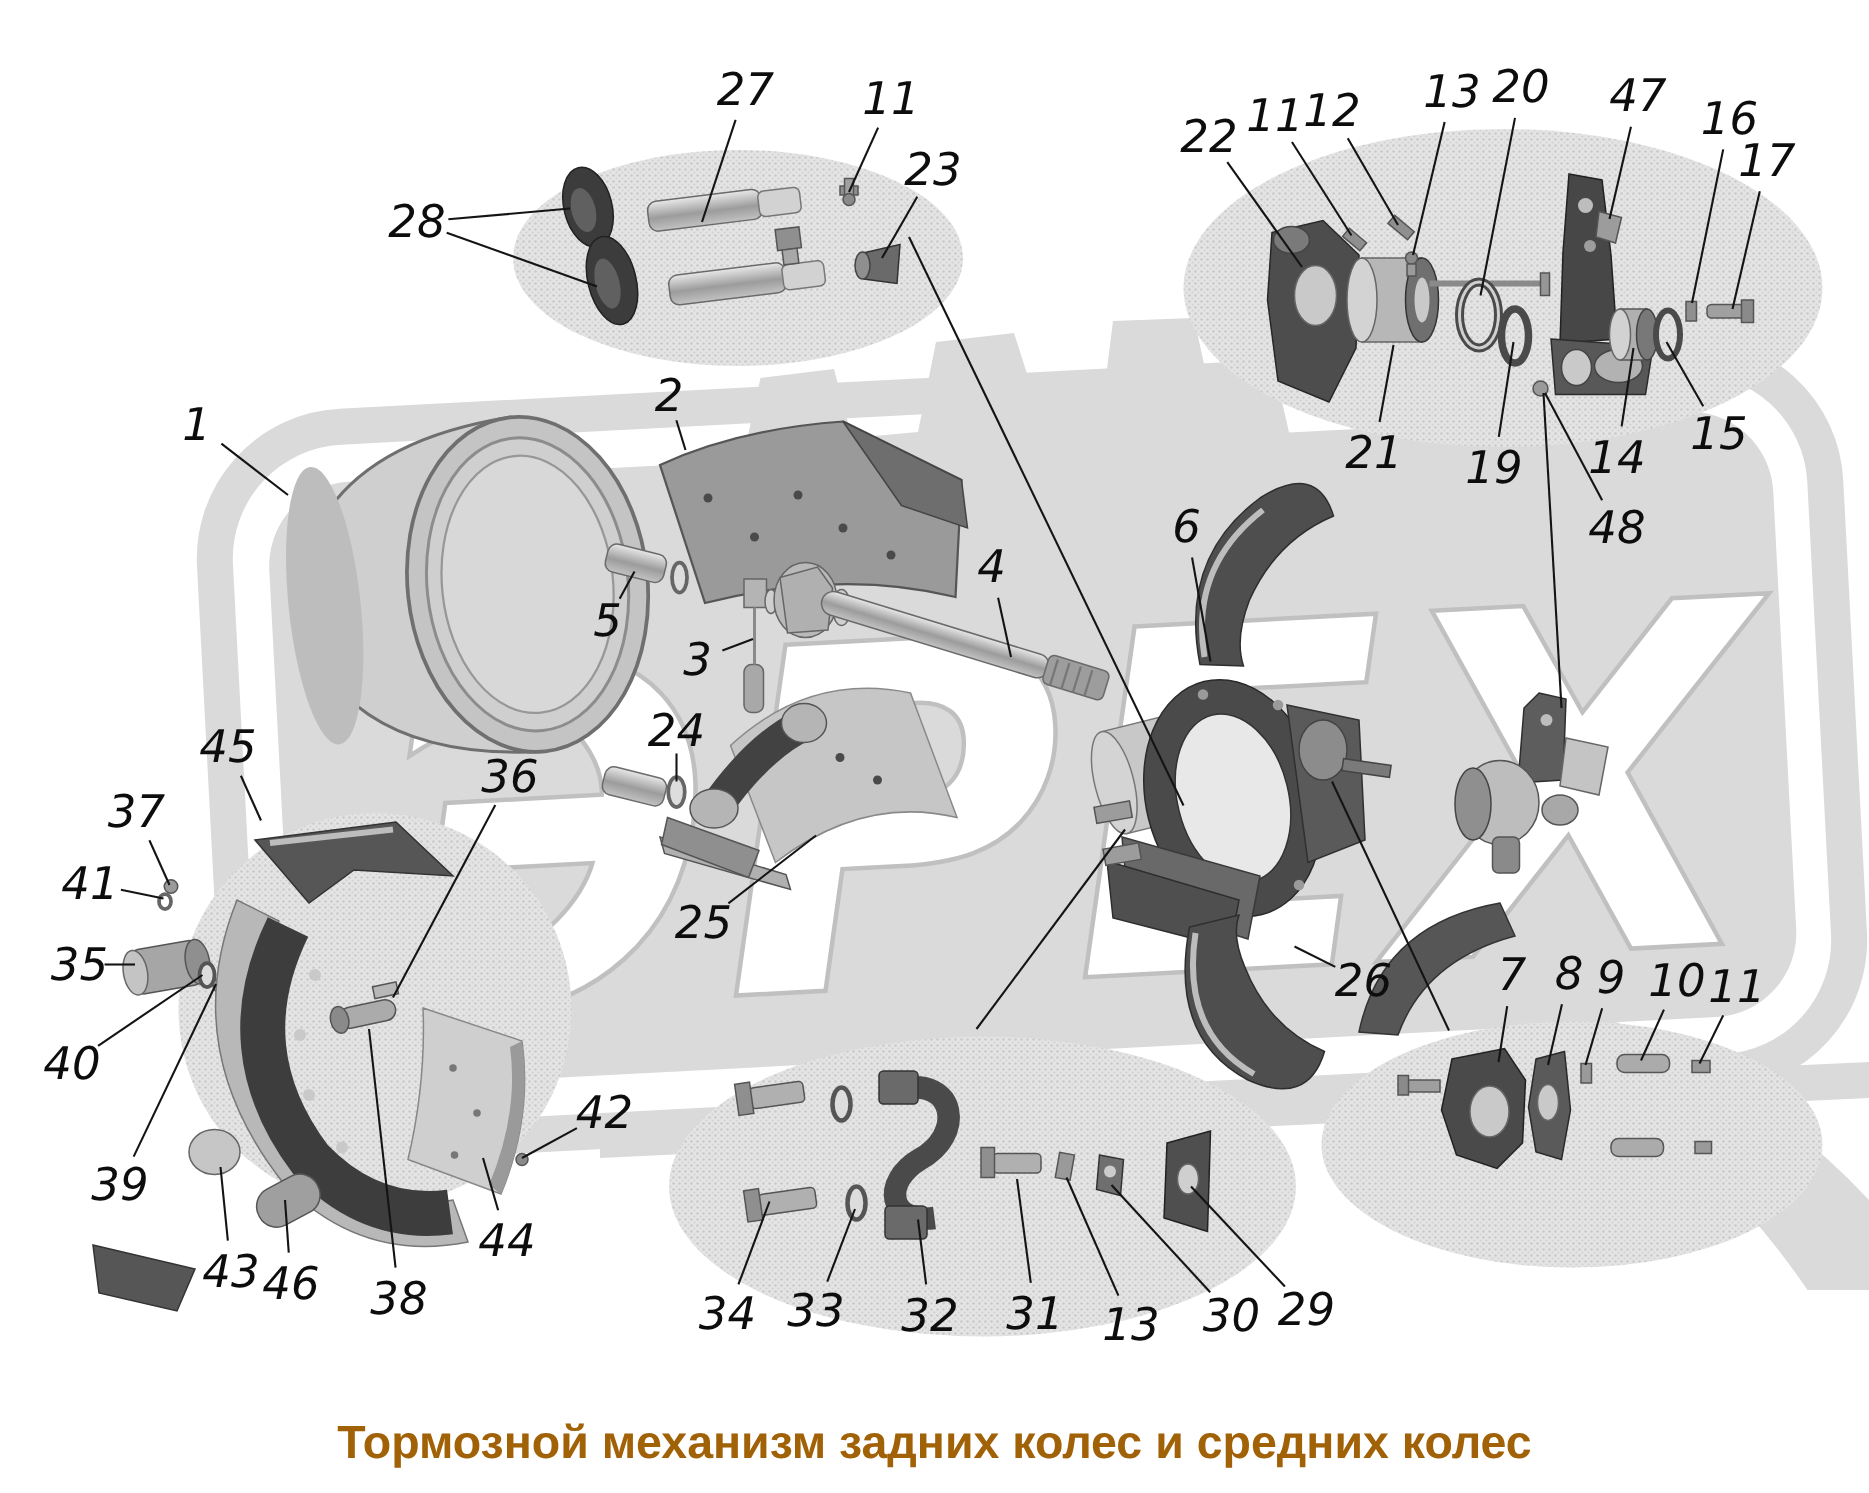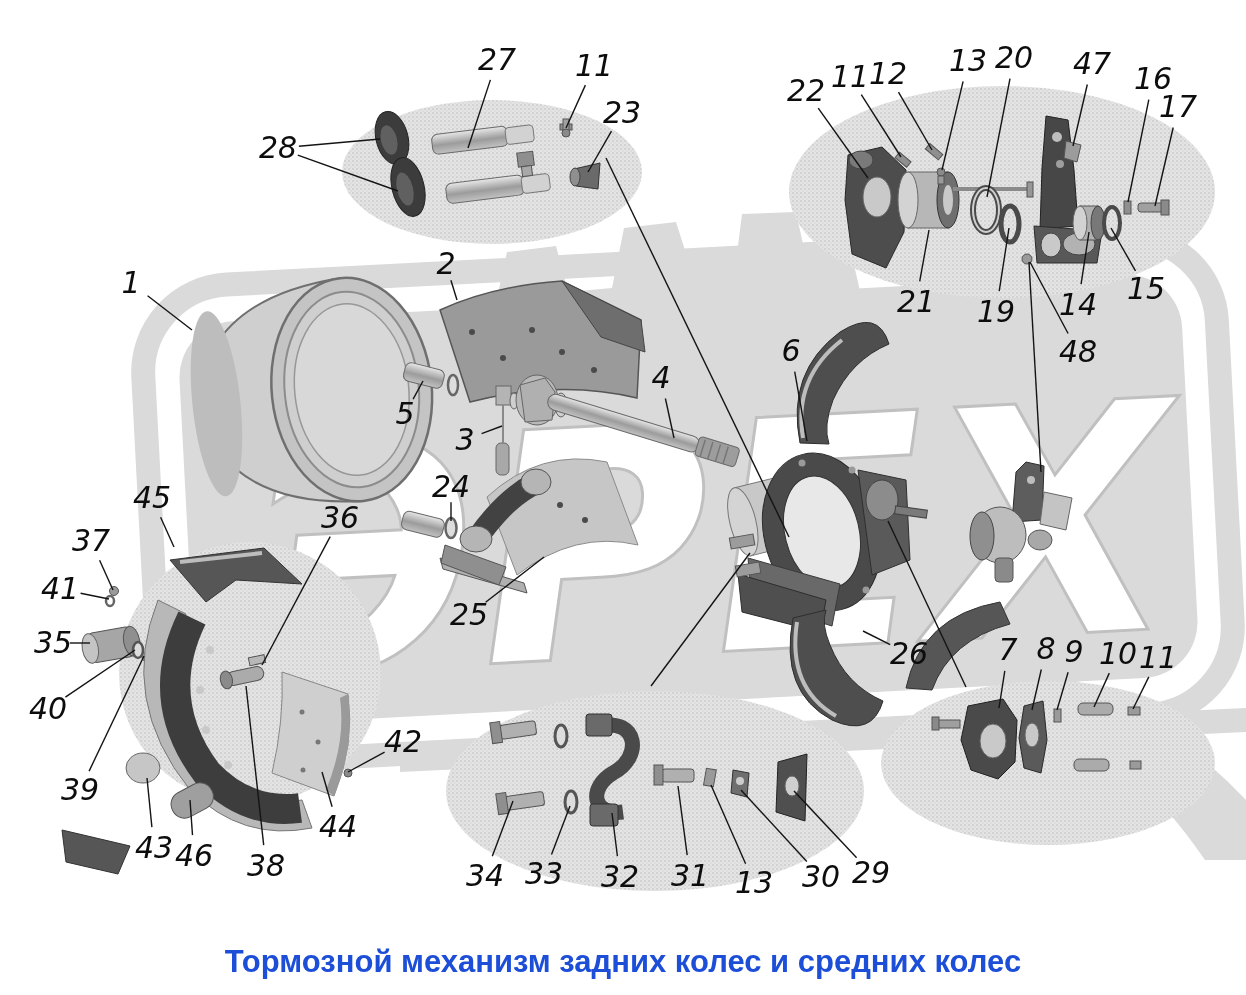--- a/index.html
+++ b/index.html
@@ -1,20 +1,20 @@
 <!DOCTYPE html>
 <html><head>
 <meta charset="utf-8">
 <style>
   html,body{margin:0;padding:0;background:#ffffff;}
   .stage{position:relative;width:1246px;height:995px;background:#ffffff;overflow:hidden;
          font-family:"DejaVu Sans",sans-serif;}
   .stage svg{position:absolute;left:0;top:0;}
   .caption{position:absolute;left:0;top:944px;width:100%;text-align:center;
-           font-family:"Liberation Sans",sans-serif;font-weight:bold;font-size:31px;color:#1d4ed8;}
+           font-family:"Liberation Sans",sans-serif;font-weight:bold;font-size:31px;color:#a16207;}
   .plabel{font-family:"DejaVu Sans",sans-serif;font-style:italic;font-size:30px;
           fill:#0d0d0d;text-anchor:middle;}
   .leader{stroke:#141414;stroke-width:1.4;fill:none;}
   .wm-text{font-family:"DejaVu Sans",sans-serif;font-weight:bold;font-style:italic;
            fill:#ffffff;stroke:#c0c0c0;stroke-width:3px;}
 </style>
 </head>
 <body>
 
 <div class="stage">

